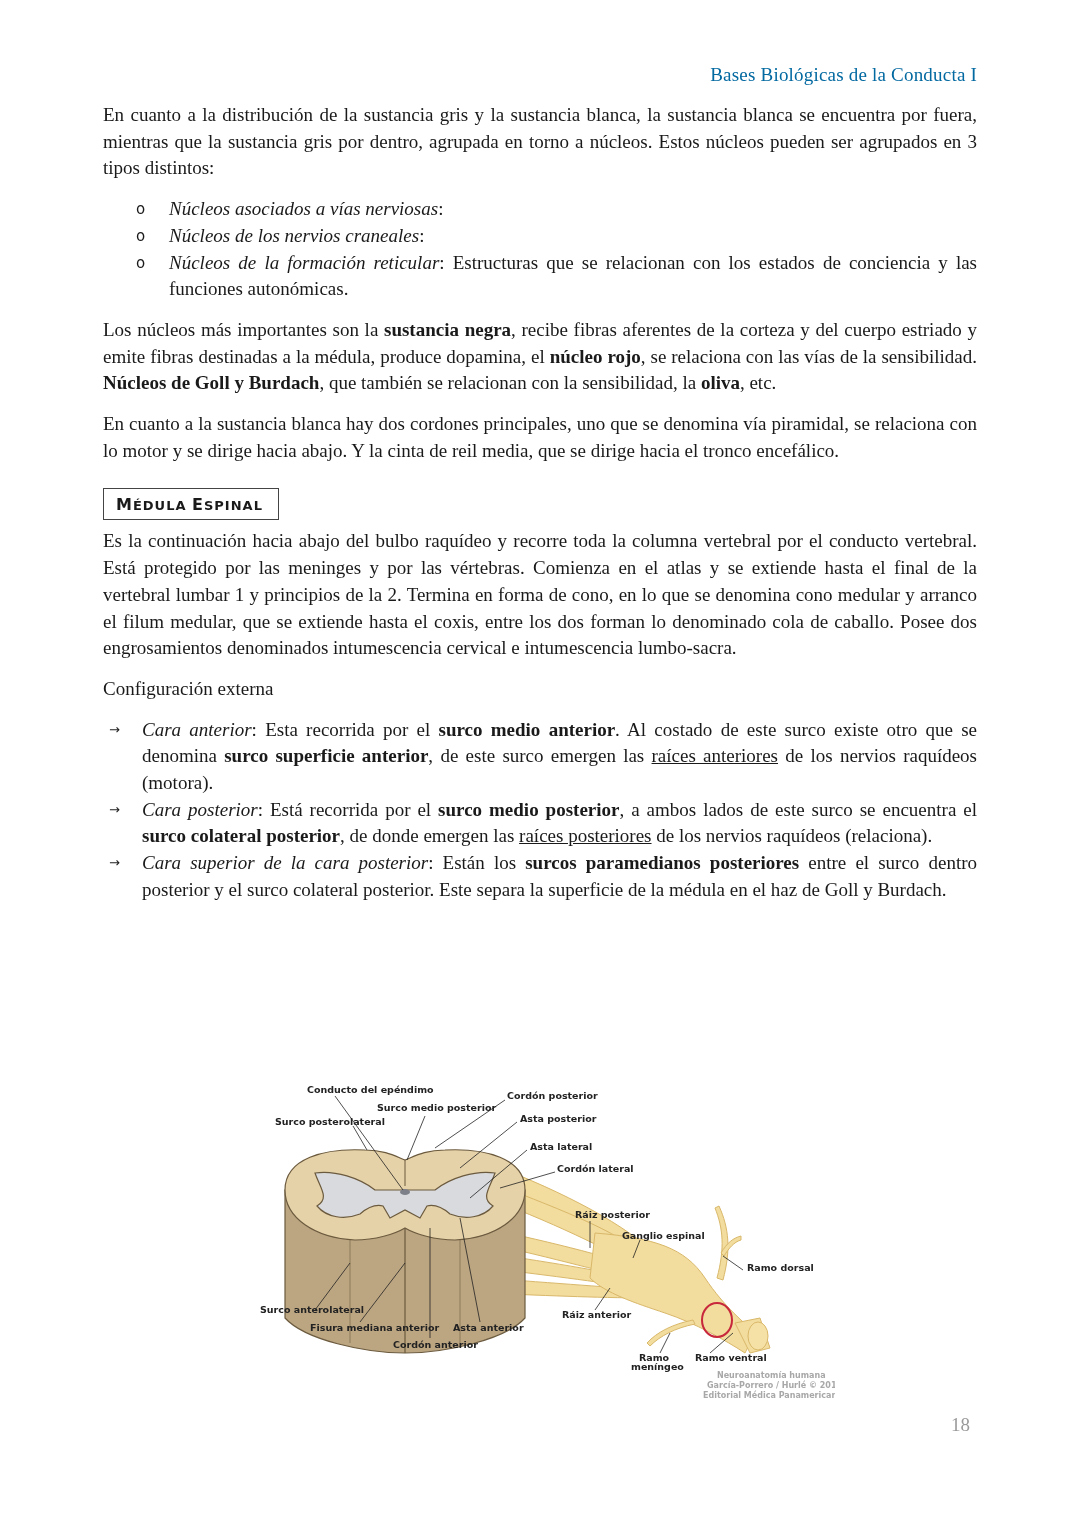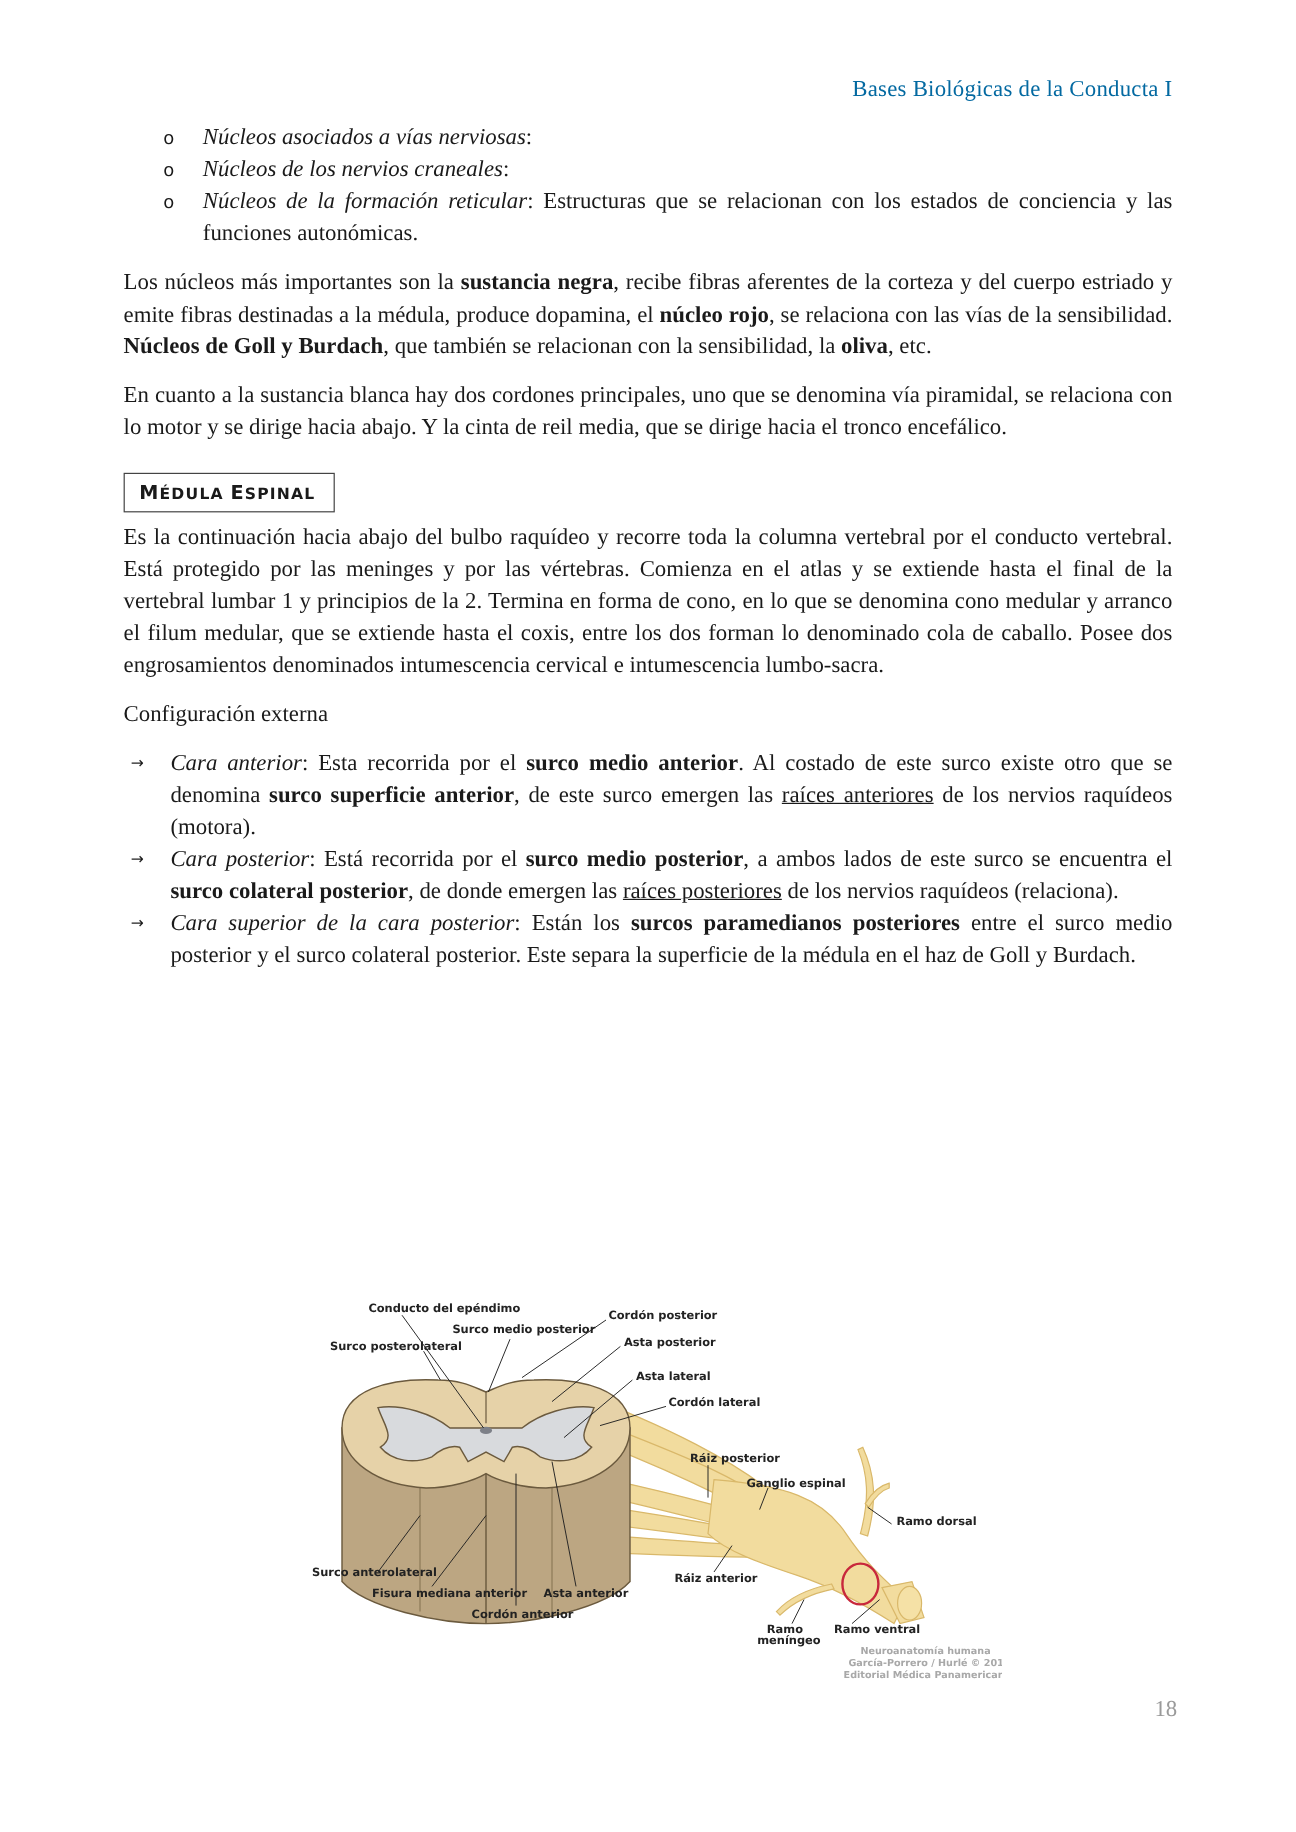--- a/index.html
+++ b/index.html
@@ -16,49 +16,50 @@
   ul.arrow li .bullet { position: absolute; left: 6px; top: 0; font-family: "DejaVu Sans", sans-serif; font-size: 13px; }
   .section-box { display: inline-block; border: 1.5px solid #444; padding: 6px 12px 3px 12px; margin: 10px 12px 8px 0; width: 150px;
                  font-family: "DejaVu Sans", sans-serif; font-size: 16px; font-weight: bold; letter-spacing: 1px; line-height: 20px; }
   .section-box .small { font-size: 13px; }
   em { font-style: italic; }
   b { font-weight: bold; }
   u { text-decoration: underline; }
   .figure { position: absolute; left: 255px; top: 1078px; width: 580px; height: 325px; }
   .figure text { font-family: "DejaVu Sans", sans-serif; font-size: 9.5px; font-weight: bold; fill: #222; }
   .figure .credit { font-size: 8px; fill: #a8a8a8; font-weight: bold; }
-  .page-number { position: absolute; right: 99px; top: 1414px; font-size: 19px; color: #9a9a9a; }
+  .page-number { position: absolute; right: 110px; top: 1414px; font-size: 19px; color: #9a9a9a; }
 </style>
 </head>
 <body>
 
 <div class="header">Bases Biológicas de la Conducta I</div>
 
 <div class="content">
+  <p>En cuanto a la distribución de la sustancia gris y la sustancia blanca, la sustancia blanca se encuentra por fuera, mientras que la sustancia gris por dentro, agrupada en torno a núcleos. Estos núcleos pueden ser agrupados en 3 tipos distintos:</p>
 
   <ul class="circle">
     <li><span class="bullet">o</span><em>Núcleos asociados a vías nerviosas</em>:<span></span></li>
     <li><span class="bullet">o</span><em>Núcleos de los nervios craneales</em>:<span></span></li>
     <li><span class="bullet">o</span><em>Núcleos de la formación reticular</em>:<span> Estructuras que se relacionan con los estados de conciencia y las funciones autonómicas.</span></li>
   </ul>
 
   <p><span>Los núcleos más importantes son la </span><b>sustancia negra</b><span>, recibe fibras aferentes de la corteza y del cuerpo estriado y emite fibras destinadas a la médula, produce dopamina, el </span><b>núcleo rojo</b><span>, se relaciona con las vías de la sensibilidad. </span><b>Núcleos de Goll y Burdach</b><span>, que también se relacionan con la sensibilidad, la </span><b>oliva</b><span>, etc.</span></p>
 
   <p>En cuanto a la sustancia blanca hay dos cordones principales, uno que se denomina vía piramidal, se relaciona con lo motor y se dirige hacia abajo. Y la cinta de reil media, que se dirige hacia el tronco encefálico.</p>
 
   <div class="section-box"><span>M</span><span class="small">ÉDULA </span><span>E</span><span class="small">SPINAL</span></div>
 
   <p>Es la continuación hacia abajo del bulbo raquídeo y recorre toda la columna vertebral por el conducto vertebral. Está protegido por las meninges y por las vértebras. Comienza en el atlas y se extiende hasta el final de la vertebral lumbar 1 y principios de la 2. Termina en forma de cono, en lo que se denomina cono medular y arranco el filum medular, que se extiende hasta el coxis, entre los dos forman lo denominado cola de caballo. Posee dos engrosamientos denominados intumescencia cervical e intumescencia lumbo-sacra.</p>
 
   <p>Configuración externa</p>
 
   <ul class="arrow">
     <li><span class="bullet">→</span><em>Cara anterior</em>:<span> Esta recorrida por el </span><b>surco medio anterior</b><span>. Al costado de este surco existe otro que se denomina </span><b>surco superficie anterior</b><span>, de este surco emergen las </span><u>raíces anteriores</u><span> de los nervios raquídeos (motora).</span></li>
     <li><span class="bullet">→</span><em>Cara posterior</em>:<span> Está recorrida por el </span><b>surco medio posterior</b><span>, a ambos lados de este surco se encuentra el </span><b>surco colateral posterior</b><span>, de donde emergen las </span><u>raíces posteriores</u><span> de los nervios raquídeos (relaciona).</span></li>
-    <li><span class="bullet">→</span><em>Cara superior de la cara posterior</em>:<span> Están los </span><b>surcos paramedianos posteriores</b><span> entre el surco medio posterior y el surco colateral posterior. Este separa la superficie de la médula en el haz de Goll y Burdach.</span></li>
+    <li><span class="bullet">→</span><em>Cara superior de la cara posterior</em>:<span> Están los </span><b>surcos paramedianos posteriores</b><span> entre el surco dentro posterior y el surco colateral posterior. Este separa la superficie de la médula en el haz de Goll y Burdach.</span></li>
   </ul>
 </div>
 
 <div class="figure">
   <svg width="580" height="325" viewBox="0 0 580 325" xmlns="http://www.w3.org/2000/svg">
 
     <g stroke="#d9b86a" stroke-width="1" fill="#f2dc9e">
       <path d="M220,80 C300,110 360,140 400,175 L395,190 C350,160 300,130 215,95 Z"></path>
       <path d="M225,100 C300,130 360,150 400,185 L395,195 C350,170 300,145 220,115 Z"></path>
       <path d="M230,150 C300,165 360,180 400,195 L398,205 C350,195 300,180 230,165 Z"></path>

